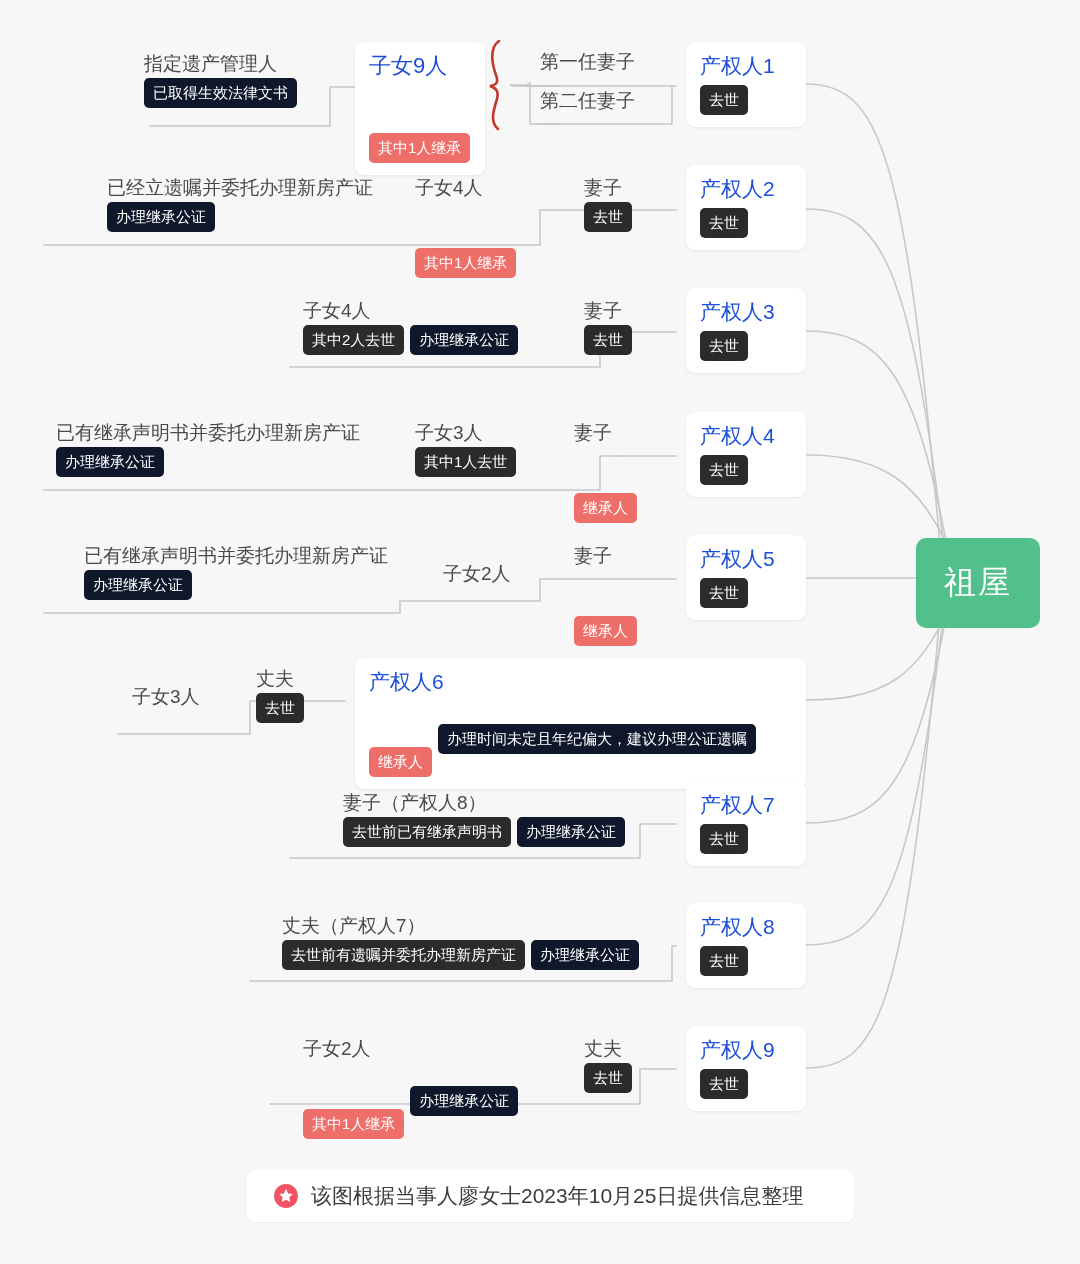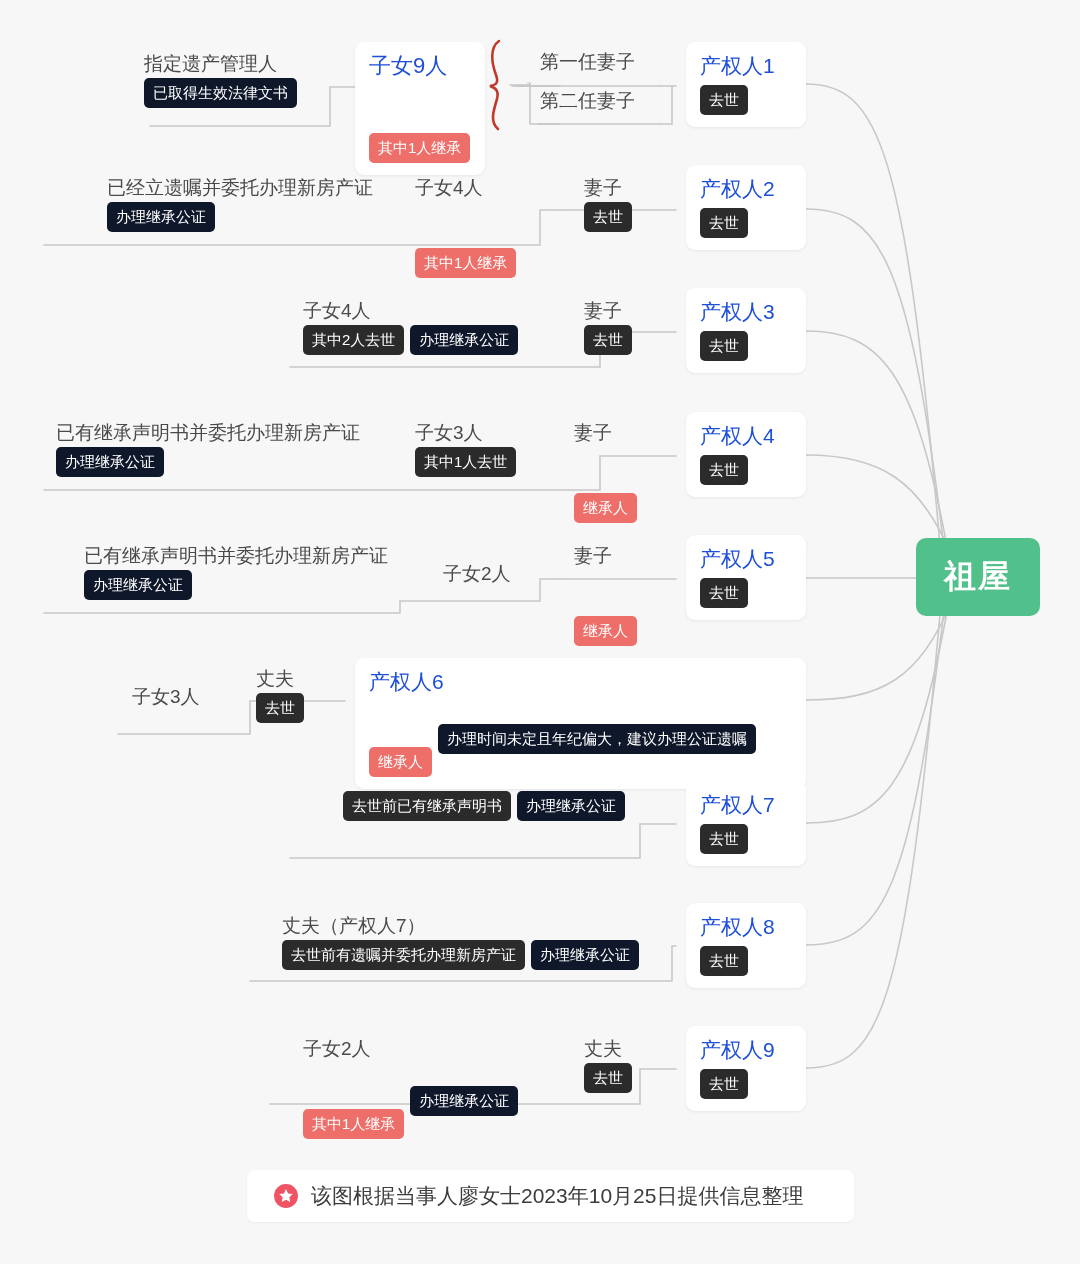--- a/index.html
+++ b/index.html
@@ -267,20 +267,21 @@
   </div>
   <div class="card" style="left:355px;top:658px;width:451px;">
     <span class="ttl">产权人6</span>
     <span class="tags">
       <span class="tag red">继承人</span>
       <span class="tag teal">办理时间未定且年纪偏大，建议办理公证遗嘱</span>
     </span>
   </div>
 
   <div class="lbl" style="left:337px;top:791px;">
+    <span class="ttl">妻子（产权人8）</span>
     <span class="tags">
       <span class="tag dark">去世前已有继承声明书</span>
       <span class="tag teal">办理继承公证</span>
     </span>
   </div>
   <div class="card" style="left:686px;top:781px;width:120px;">
     <span class="ttl">产权人7</span>
     <span class="tags">
       <span class="tag dark">去世</span>
     </span>
@@ -313,21 +314,21 @@
       <span class="tag dark">去世</span>
     </span>
   </div>
   <div class="card" style="left:686px;top:1026px;width:120px;">
     <span class="ttl">产权人9</span>
     <span class="tags">
       <span class="tag dark">去世</span>
     </span>
   </div>
 
-  <div id="root-node" style="left:916px;top:538px;width:124px;height:78px;font-weight:bold;">祖屋</div>
+  <div id="root-node" style="left:916px;top:538px;width:124px;height:90px;">祖屋</div>
 
   <div id="footer" style="left:247px;top:1170px;width:607px;height:52px;text-align:right;">
     <svg class="star-icon" viewBox="0 0 24 24">
       <circle cx="12" cy="12" r="11" fill="#ef5364"></circle>
       <path d="M12 5.6l1.9 4.0 4.3.6-3.1 3.0.75 4.3-3.85-2.05-3.85 2.05.75-4.3-3.1-3.0 4.3-.6z" fill="#ffffff"></path>
     </svg>
     <span class="ftxt">该图根据当事人廖女士2023年10月25日提供信息整理</span>
   </div>
 
 </div>

